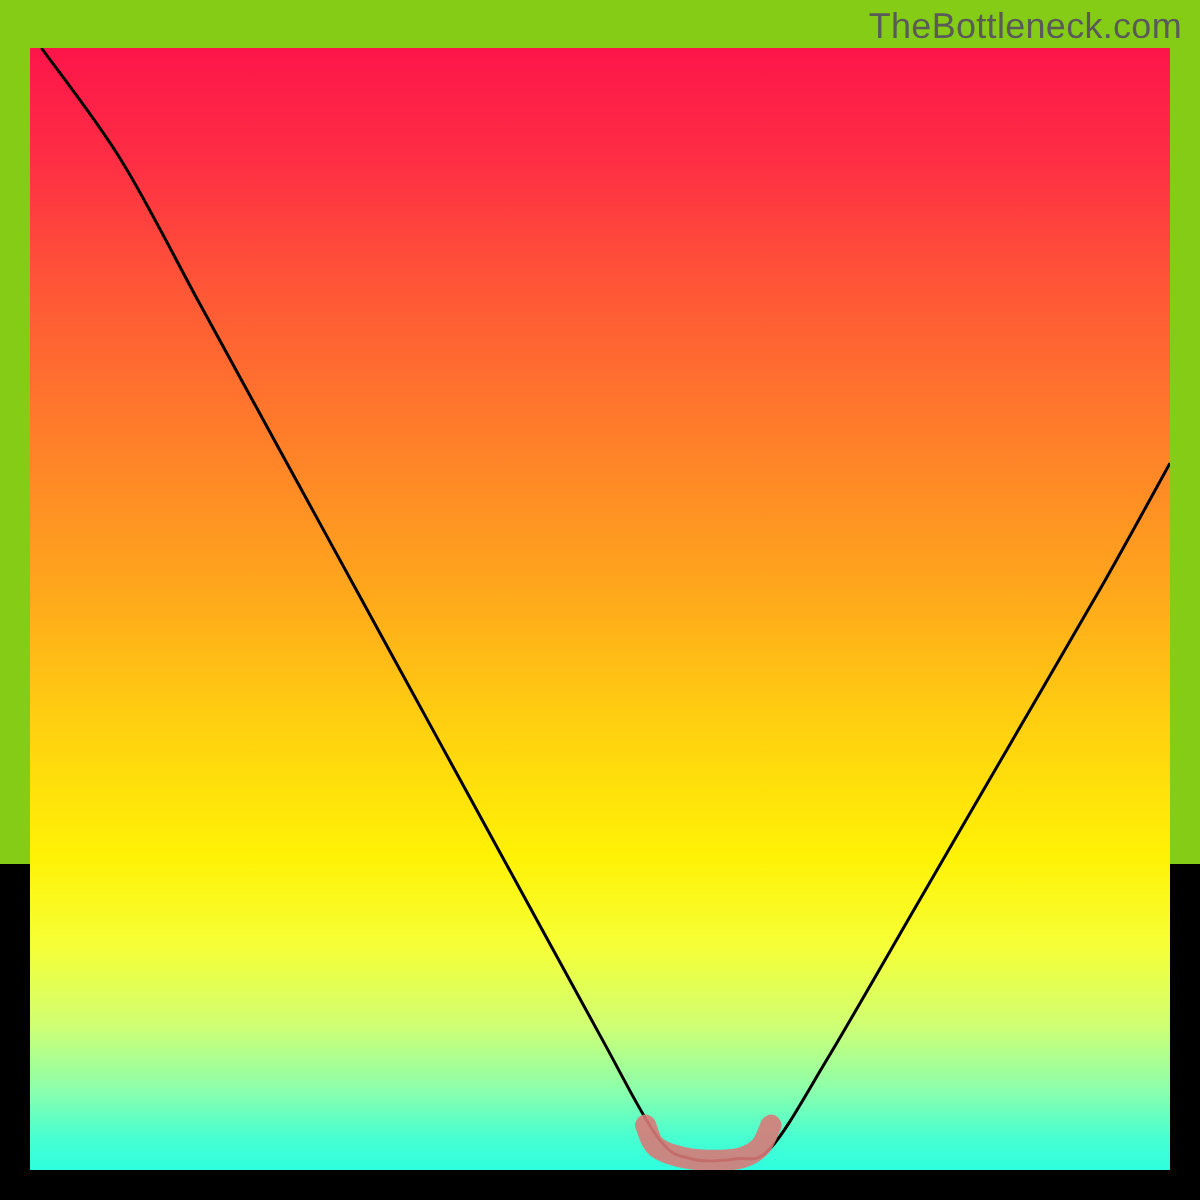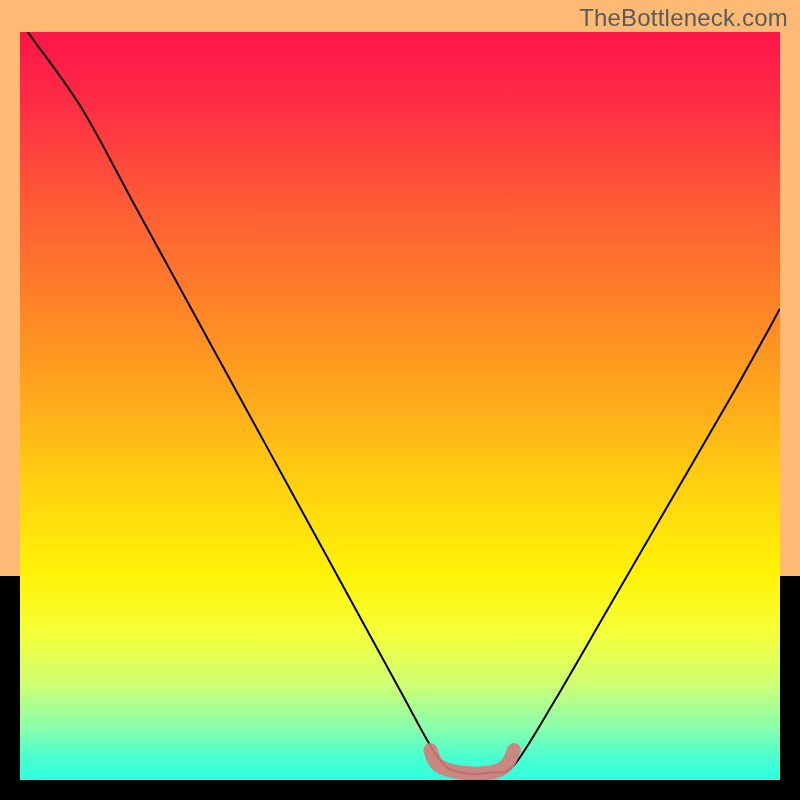--- a/index.html
+++ b/index.html
@@ -7,21 +7,21 @@
     padding: 0;
     width: 800px;
     height: 800px;
     background: #000;
     overflow: hidden;
   }
   .frame {
     position: relative;
     width: 800px;
     height: 576px;
-    background: #fdba74;
+    background: #84cc16;
   }
   .watermark {
     position: absolute;
     top: 4px;
     right: 12px;
     font-family: Arial, Helvetica, sans-serif;
     font-size: 24px;
     font-weight: 500;
     color: #5a5a5a;
     letter-spacing: 0.2px;

